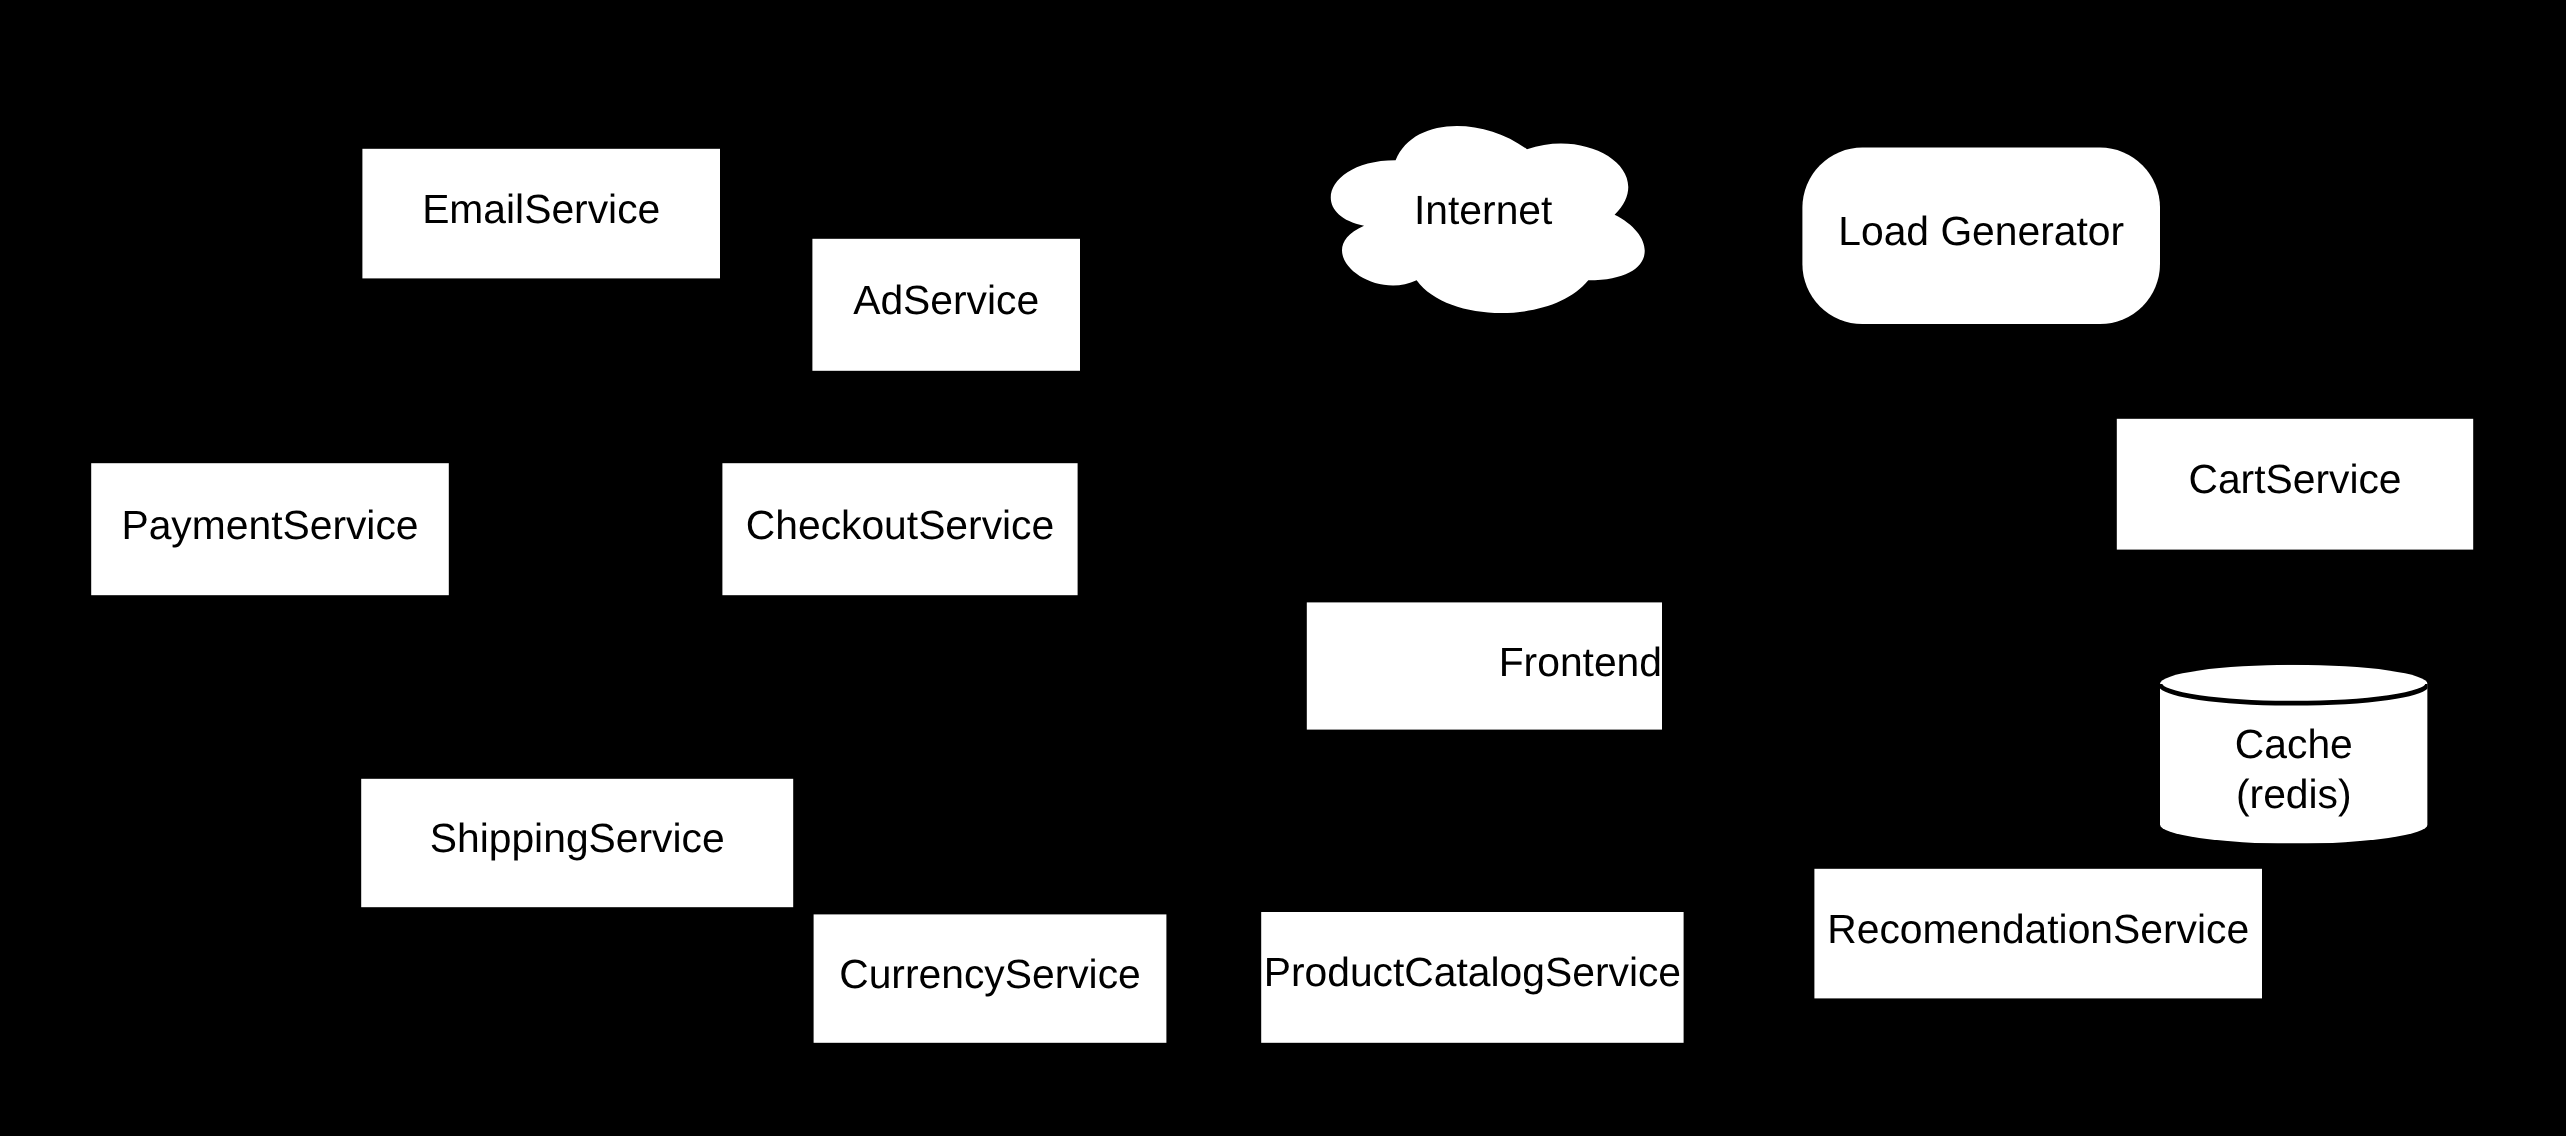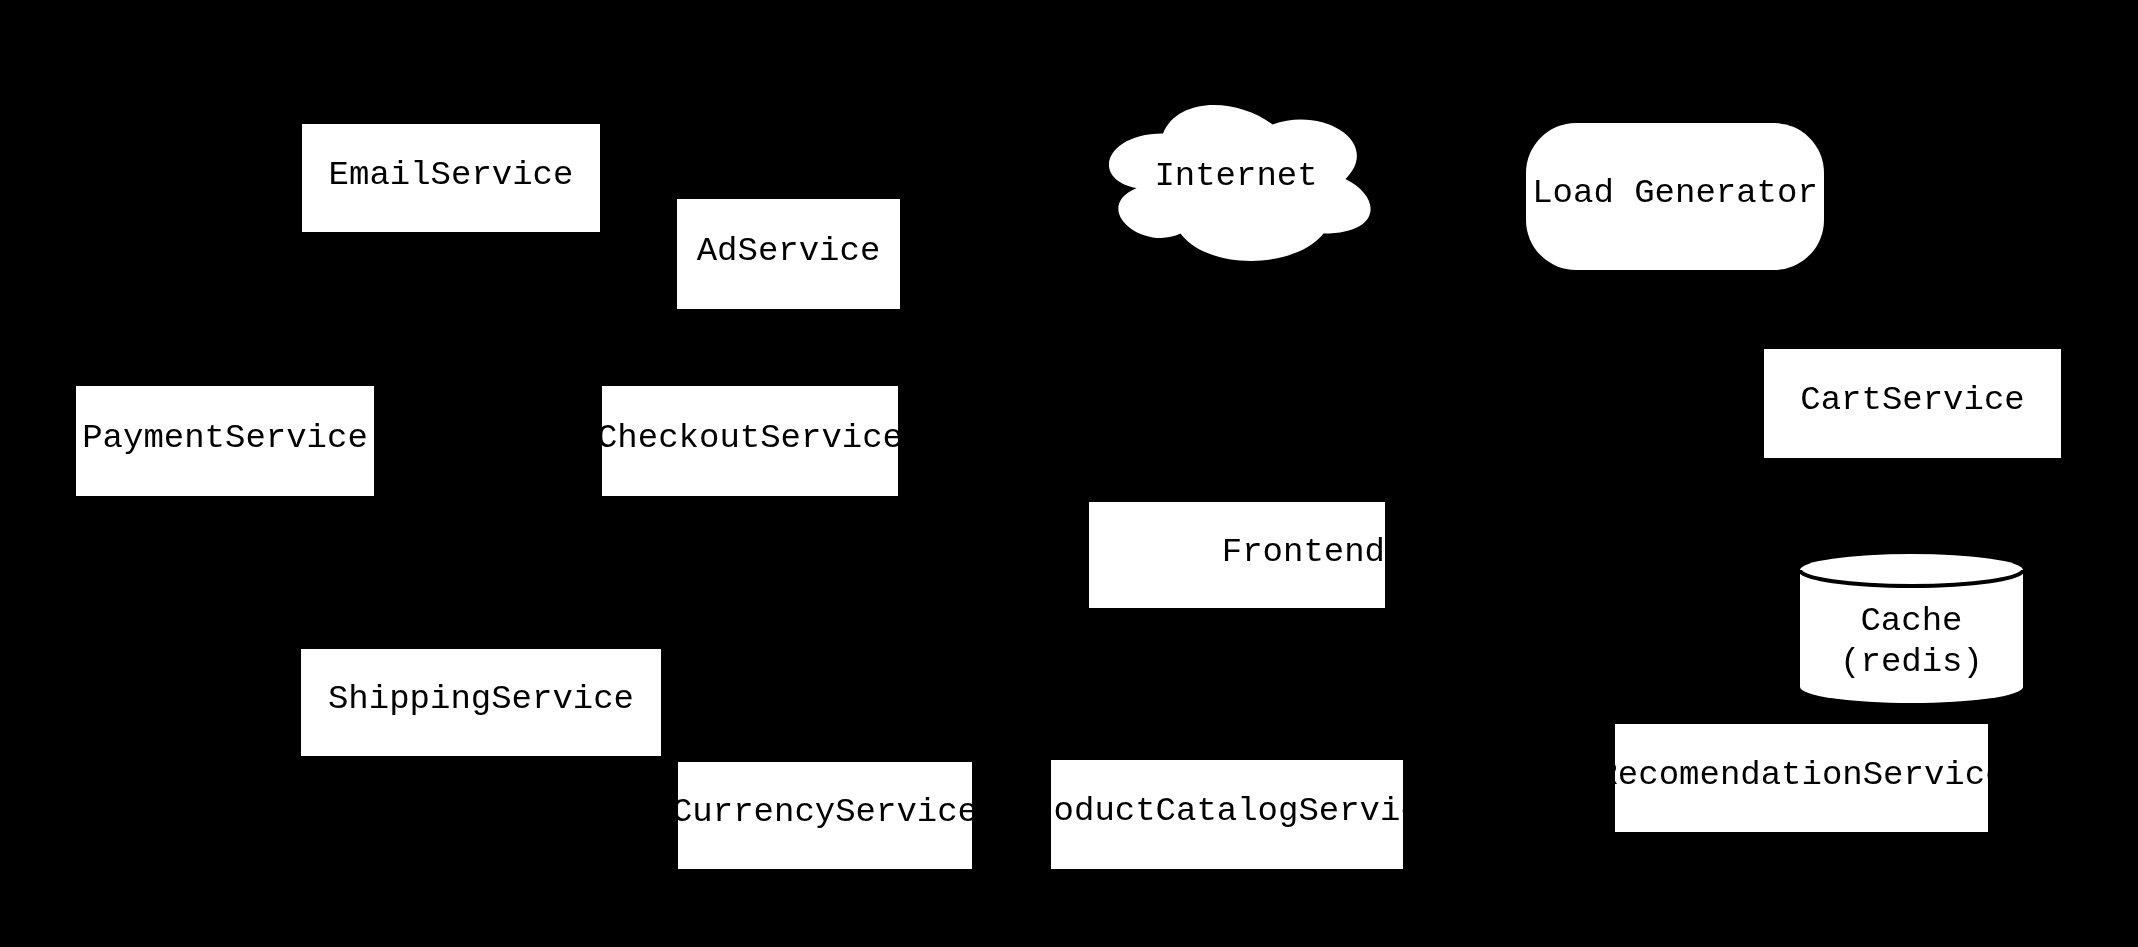--- a/index.html
+++ b/index.html
@@ -6,21 +6,21 @@
   html, body {
     margin: 0;
     padding: 0;
     background: var(--bg-color, #000000);
   }
   .canvas {
     position: relative;
     width: 2138px;
     height: 947px;
     background: var(--bg-color, #000000);
-    font-family: Liberation Mono, monospace;
+    font-family: Liberation Sans, sans-serif;
     overflow: hidden;
   }
   .node {
     position: absolute;
     display: flex;
     align-items: center;
     justify-content: center;
     text-align: center;
     color: var(--label-color, #000000);
     font-size: 34px;
@@ -63,21 +63,21 @@
     <span class="node-label">AdService</span>
   </div>
 
   <div class="node" style="left:1090px; top:88px; width:292px; height:182px;">
     <svg class="shape-svg" viewBox="0 0 100 60" preserveAspectRatio="none" aria-hidden="true">
       <path d="M25,15 C5,15 0,30 16,33 C0,39.6 18,54 31,48 C40,60 70,60 80,48 C100,48 100,36 87.5,30 C100,18 80,6 62.5,12 C50,3 30,3 25,15 Z" style="fill:var(--node-fill, #ffffff);"></path>
     </svg>
     <span class="node-label">Internet</span>
   </div>
 
-  <div class="node rounded" style="left:1502px; top:123px; width:298px; height:147px;margin-left:24px;">
+  <div class="node rounded" style="left:1502px; top:123px; width:298px; height:147px;">
     <span class="node-label">Load Generator</span>
   </div>
 
   <div class="node rect" style="left:76px; top:386px; width:298px; height:110px;">
     <span class="node-label">PaymentService</span>
   </div>
 
   <div class="node rect" style="left:602px; top:386px; width:296px; height:110px;">
     <span class="node-label">CheckoutService</span>
   </div>
@@ -106,17 +106,17 @@
   </div>
 
   <div class="node rect" style="left:678px; top:762px; width:294px; height:107px;">
     <span class="node-label">CurrencyService</span>
   </div>
 
   <div class="node rect" style="left:1051px; top:760px; width:352px; height:109px;">
     <span class="node-label">ProductCatalogService</span>
   </div>
 
-  <div class="node rect" style="left:1615px; top:724px; width:373px; height:108px;">
+  <div class="node rect" style="left:1512px; top:724px; width:373px; height:108px;">
     <span class="node-label">RecomendationService</span>
   </div>
 
 </div>
 
 </body></html>

